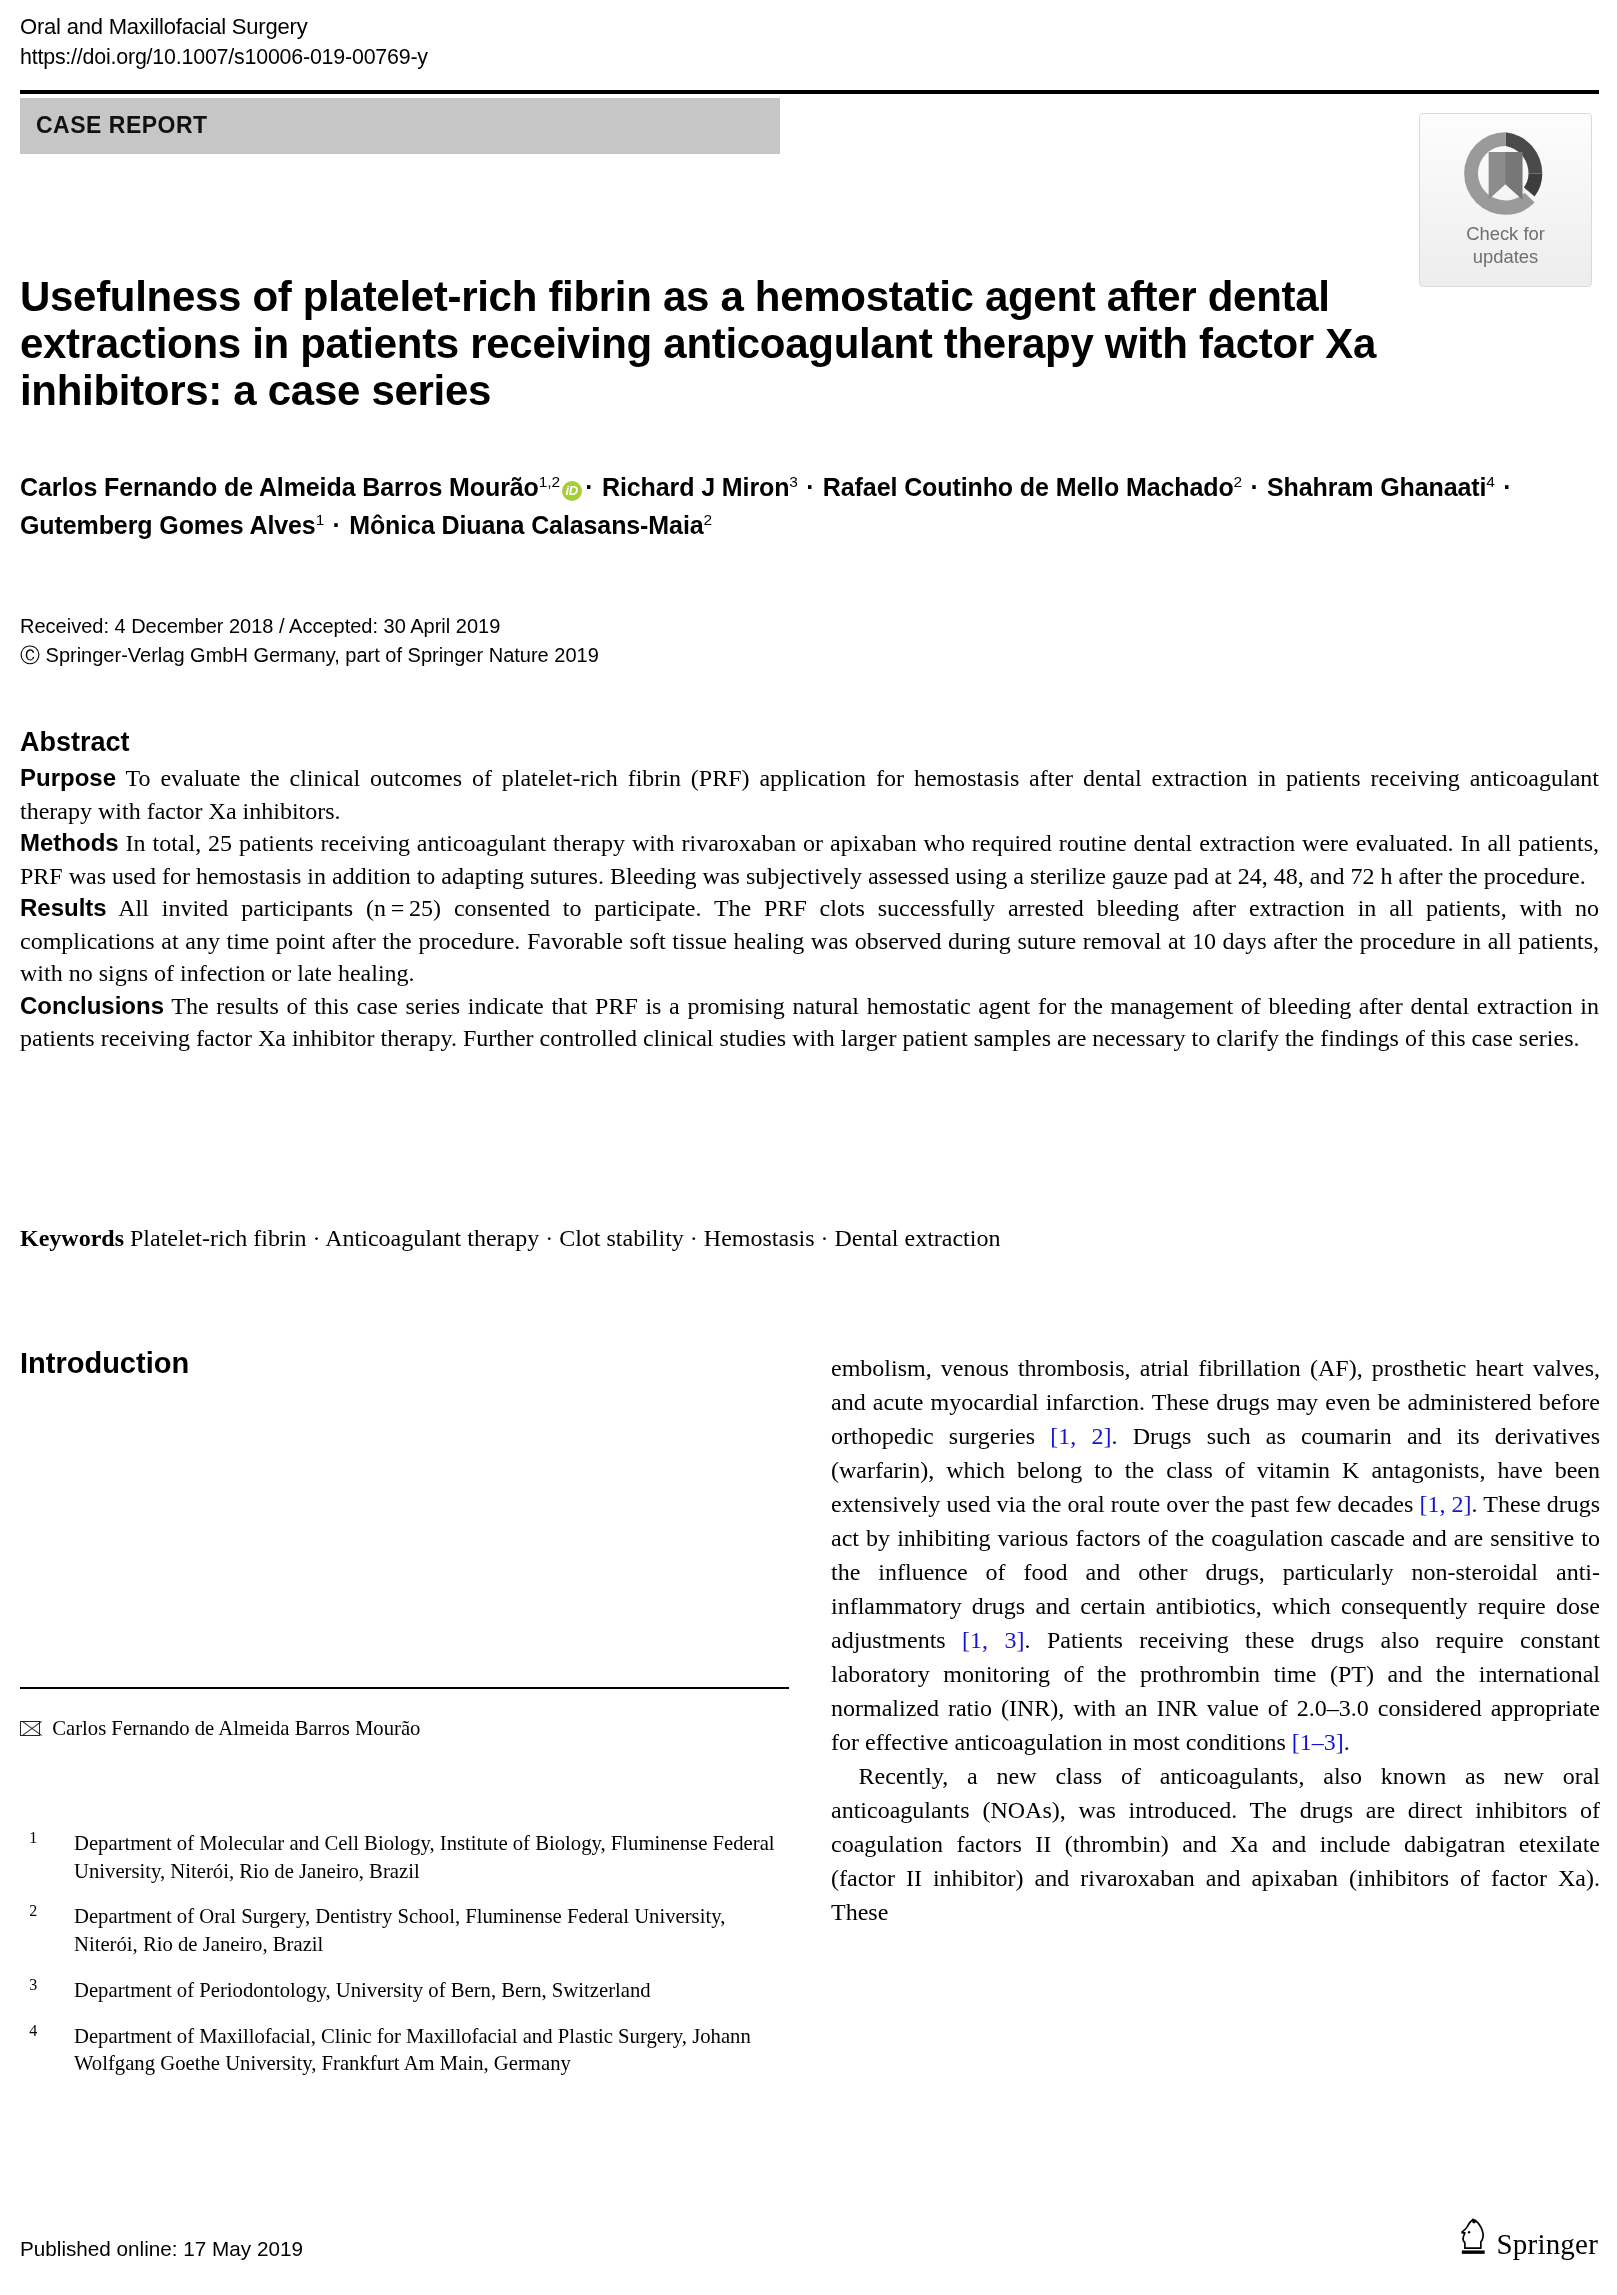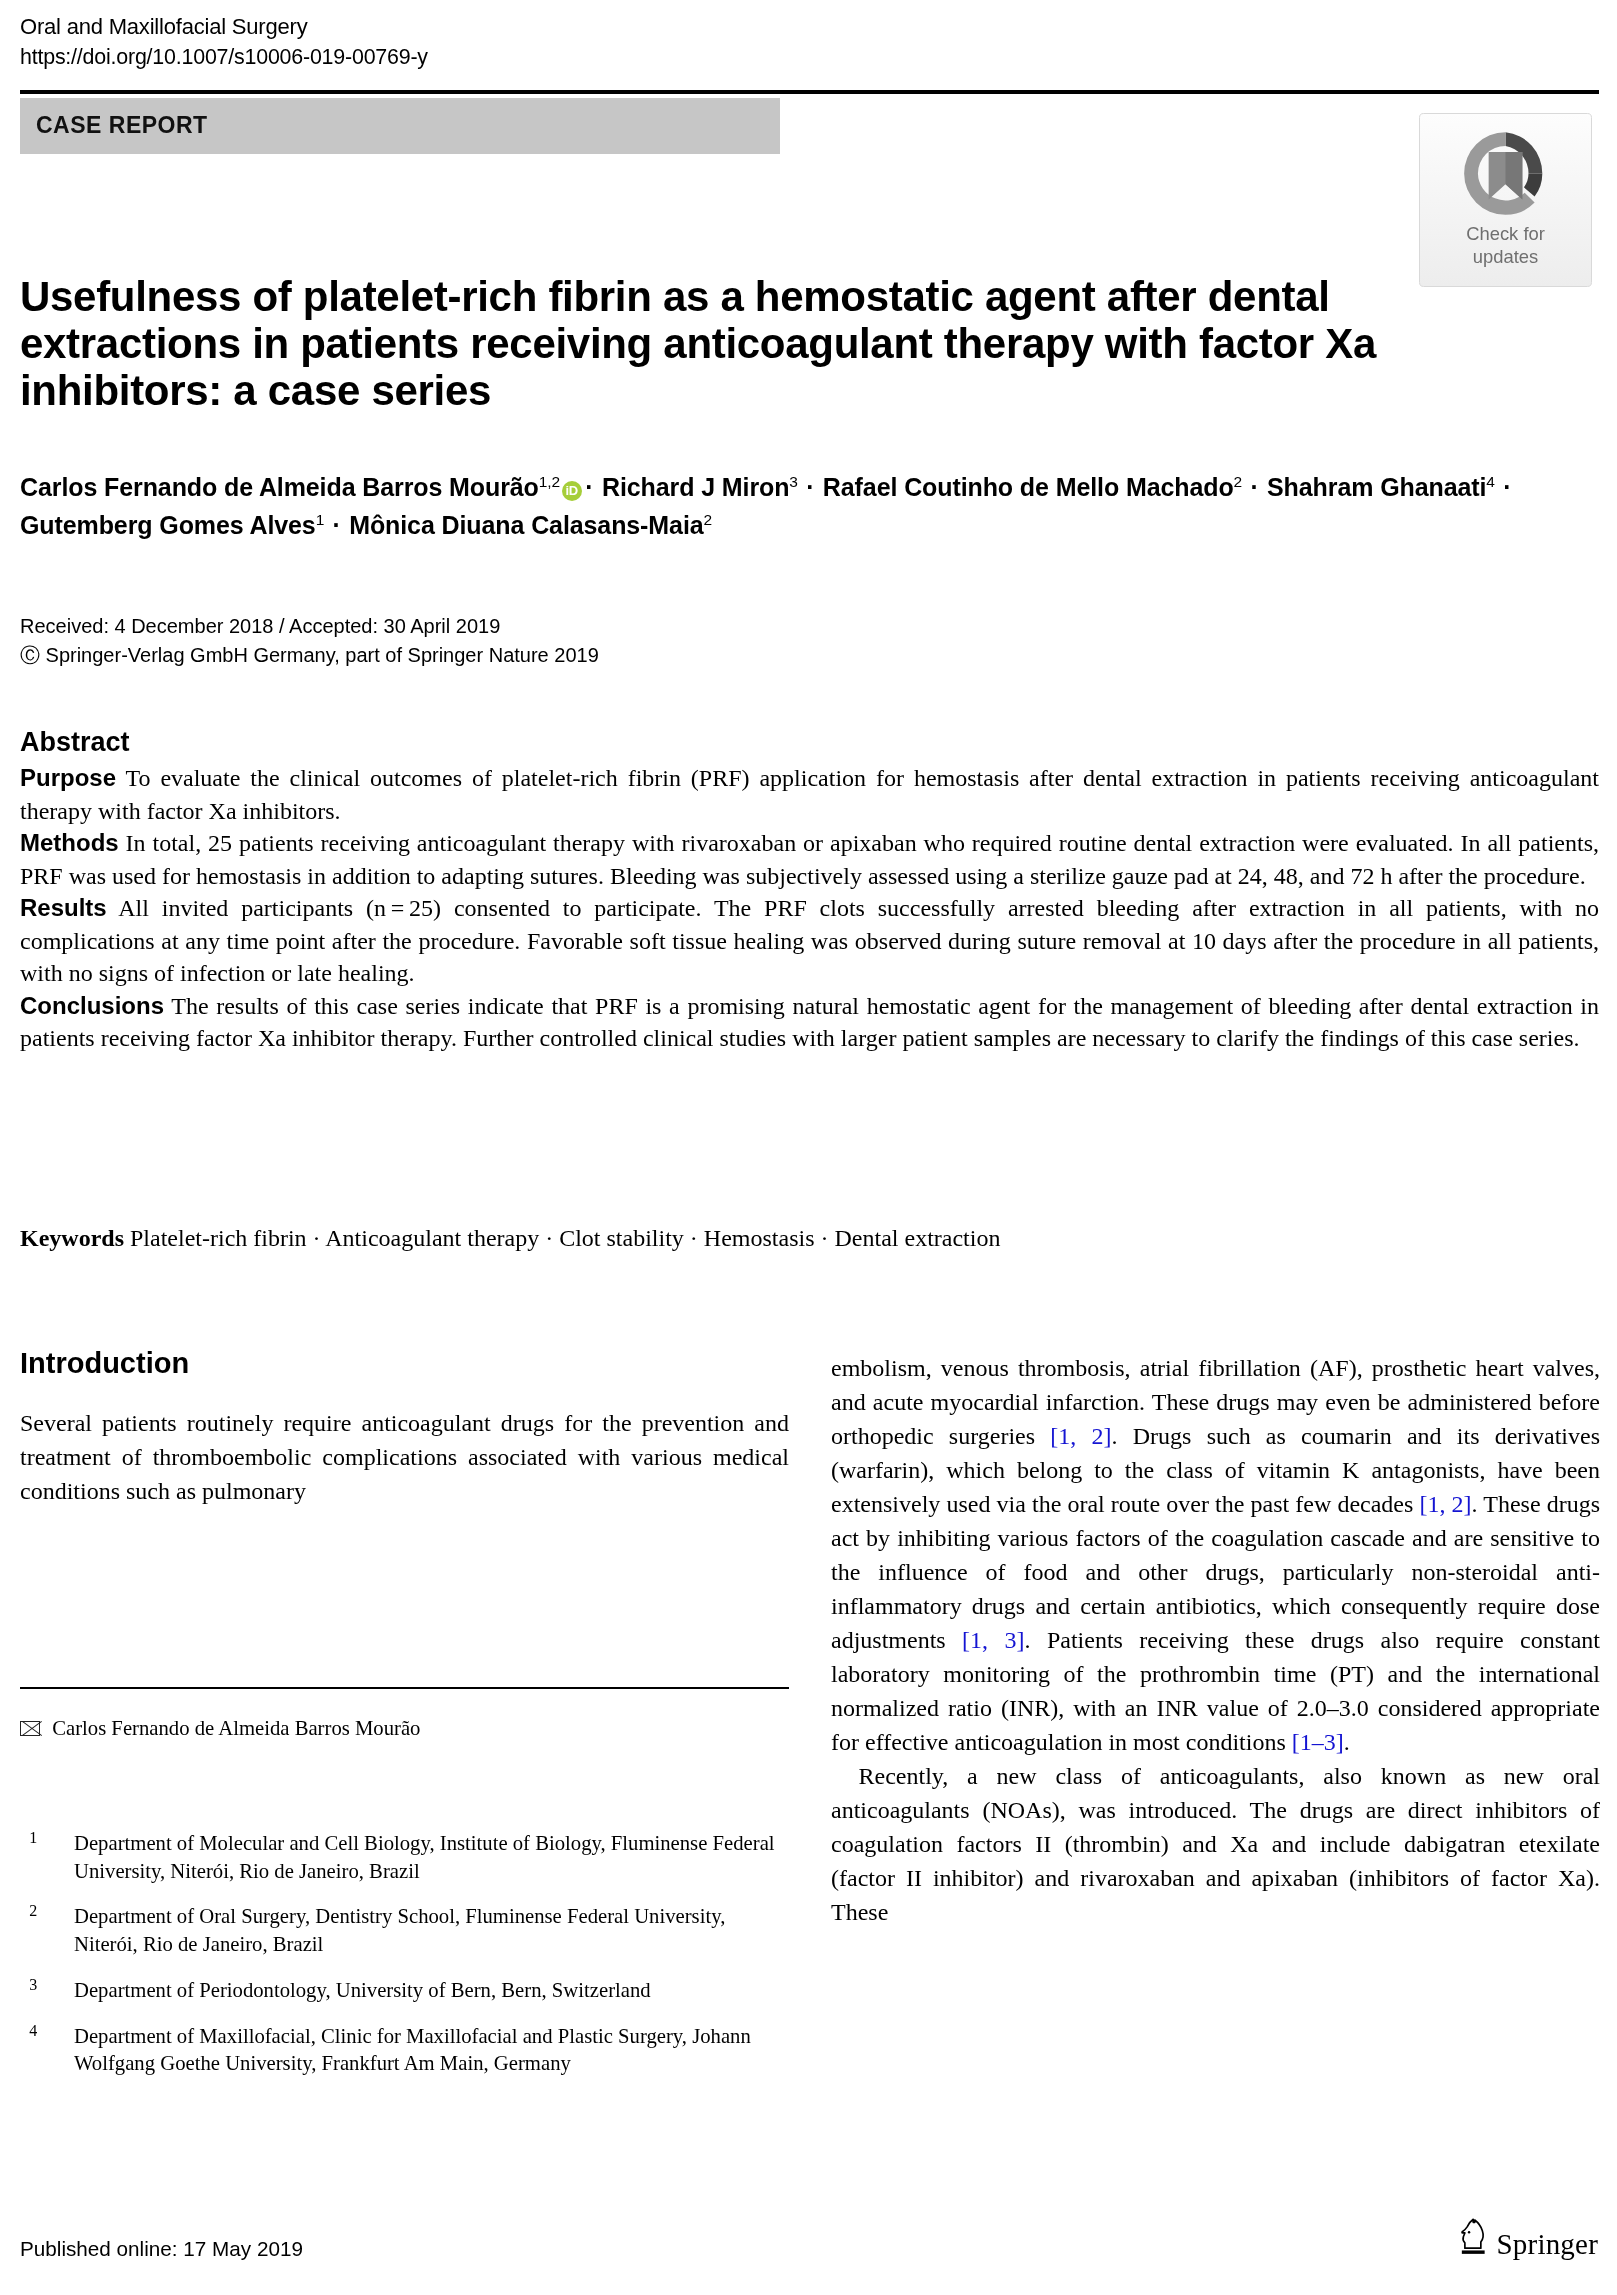--- a/index.html
+++ b/index.html
@@ -141,20 +141,21 @@
     background: #a6ce39;
     color: #ffffff;
     font-family: "Liberation Sans", "DejaVu Sans", sans-serif;
     font-size: 13px;
     font-weight: bold;
     line-height: 20px;
     text-align: center;
     vertical-align: 1.5px;
     margin: 0 2.3px 0 1.5px;
     letter-spacing: -0.4px;
+    font-style: italic;
   }
   .authors .sep {
     font-weight: bold;
     padding: 0 1.5px;
   }
 
   
   .pubdates {
     position: absolute;
     left: 20px;
@@ -383,21 +384,20 @@
 
     <p class="abs-p"><span class="abs-label">Results</span><span> All invited participants (n = 25) consented to participate. The PRF clots successfully arrested bleeding after extraction in all patients, with no complications at any time point after the procedure. Favorable soft tissue healing was observed during suture removal at 10 days after the procedure in all patients, with no signs of infection or late healing.</span></p>
 
     <p class="abs-p"><span class="abs-label">Conclusions</span><span> The results of this case series indicate that PRF is a promising natural hemostatic agent for the management of bleeding after dental extraction in patients receiving factor Xa inhibitor therapy. Further controlled clinical studies with larger patient samples are necessary to clarify the findings of this case series.</span></p>
   </div>
 
   <div class="keywords"><span class="kw-label">Keywords</span><span> Platelet-rich fibrin · Anticoagulant therapy · Clot stability · Hemostasis · Dental extraction</span></div>
 
   <div class="col-left">
     <h2 class="section-heading">Introduction</h2>
-    <p class="body-p">Several patients routinely require anticoagulant drugs for the prevention and treatment of thromboembolic complications associated with various medical conditions such as pulmonary</p>
   </div>
 
   <div class="col-right">
     <p class="body-p"><span>embolism, venous thrombosis, atrial fibrillation (AF), prosthetic heart valves, and acute myocardial infarction. These drugs may even be administered before orthopedic surgeries </span><span class="cite">[1, 2]</span><span>. Drugs such as coumarin and its derivatives (warfarin), which belong to the class of vitamin K antagonists, have been extensively used via the oral route over the past few decades </span><span class="cite">[1, 2]</span><span>. These drugs act by inhibiting various factors of the coagulation cascade and are sensitive to the influence of food and other drugs, particularly non-steroidal anti-inflammatory drugs and certain antibiotics, which consequently require dose adjustments </span><span class="cite">[1, 3]</span><span>. Patients receiving these drugs also require constant laboratory monitoring of the prothrombin time (PT) and the international normalized ratio (INR), with an INR value of 2.0–3.0 considered appropriate for effective anticoagulation in most conditions </span><span class="cite">[1–3]</span><span>.</span></p>
     <p class="body-p">Recently, a new class of anticoagulants, also known as new oral anticoagulants (NOAs), was introduced. The drugs are direct inhibitors of coagulation factors II (thrombin) and Xa and include dabigatran etexilate (factor II inhibitor) and rivaroxaban and apixaban (inhibitors of factor Xa). These</p>
   </div>
 
   <div class="footnote-rule"></div>
 
   <div class="corresponding">

